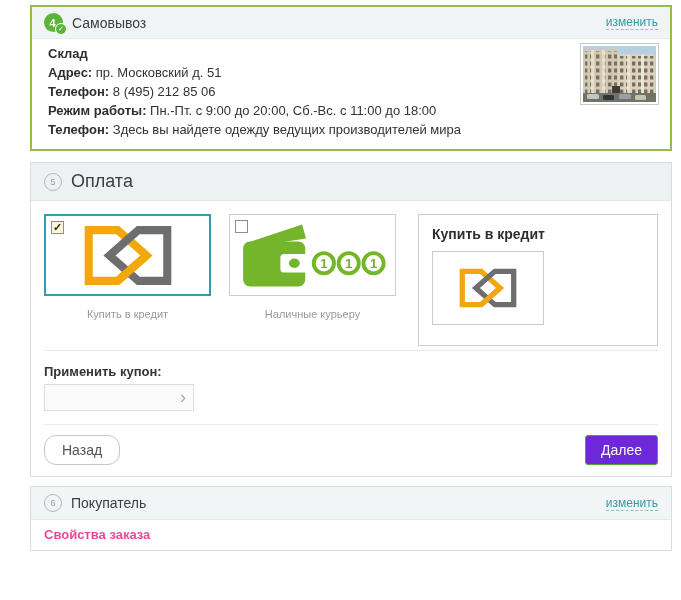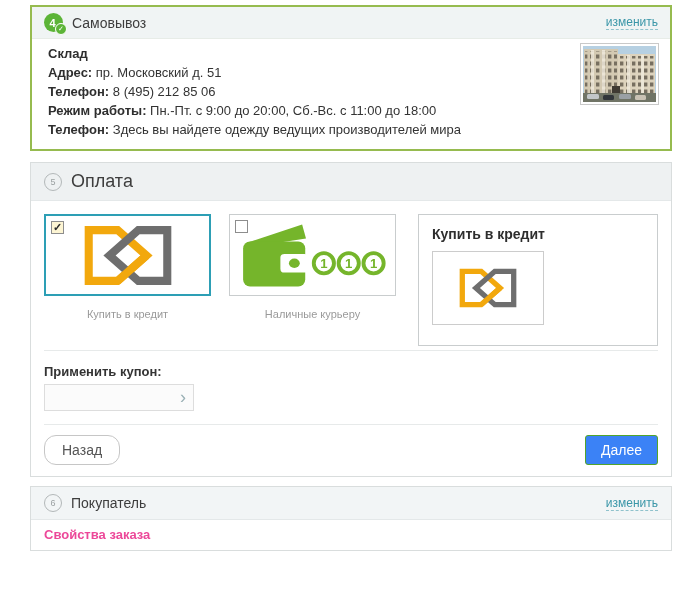--- a/index.html
+++ b/index.html
@@ -44,21 +44,21 @@
   .sep{border:none;border-top:1px solid #e7eaea;margin:4px 0 0;}
   .couponlbl{font-weight:bold;font-size:13px;margin:13px 0 5px;}
   .couponbox{width:150px;height:27px;background:#fbfbfb;border:1px solid #ddd;display:flex;align-items:center;box-sizing:border-box;}
   .couponbox input{flex:1;min-width:0;border:none;background:transparent;height:100%;padding:0 5px;
       font:13px "Liberation Sans",sans-serif;outline:none;color:#333;}
   .chv{color:#9ab0b5;font-size:18px;line-height:18px;padding:0 7px 2px 0;cursor:pointer;}
   .sep2{border:none;border-top:1px solid #e7eaea;margin:13px 0 0;}
   .btnrow{display:flex;justify-content:space-between;align-items:center;margin-top:10px;}
   .btn-back{background:#fff;border:1px solid #c6c6c6;border-radius:12px;padding:6px 17px;font-size:14px;color:#555;
       font-family:"Liberation Sans",sans-serif;cursor:pointer;}
-  .btn-next{background:#3b82f6;border:1px solid #53a42a;border-radius:3px;padding:6px 15px;font-size:14px;color:#fff;
+  .btn-next{background:#6d28d9;border:1px solid #53a42a;border-radius:3px;padding:6px 15px;font-size:14px;color:#fff;
       font-family:"Liberation Sans",sans-serif;cursor:pointer;}
 
   
   .sec3{border:1px solid #d9dddd;margin-top:9px;}
   .hdr3{display:flex;align-items:center;background:#f2f5f6;padding:7px 13px;}
   .sub3{border-top:1px solid #e4e8e9;background:#fff;padding:7px 13px 8px;font-weight:bold;font-size:13px;color:#ec4899;}
 
   
   .consent{margin-top:10px;font-size:13px;line-height:19px;color:#333;}
 </style>

